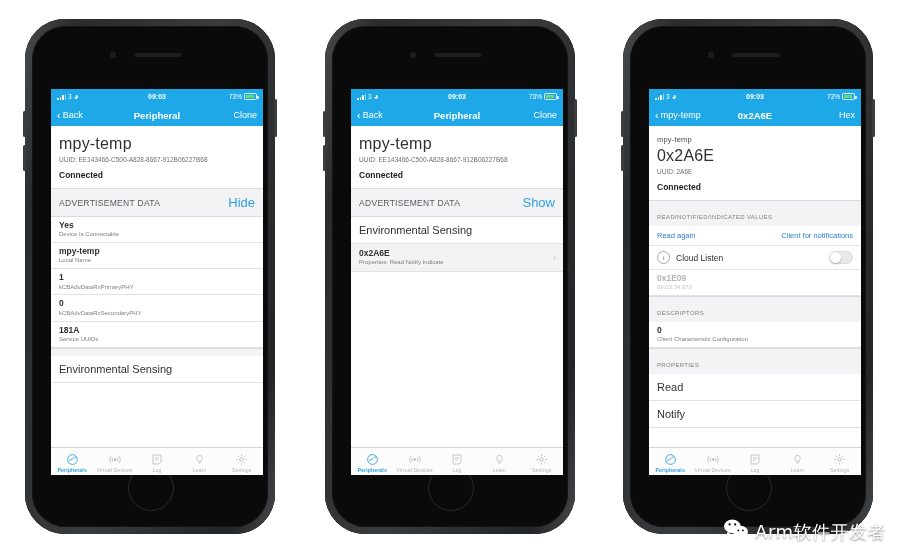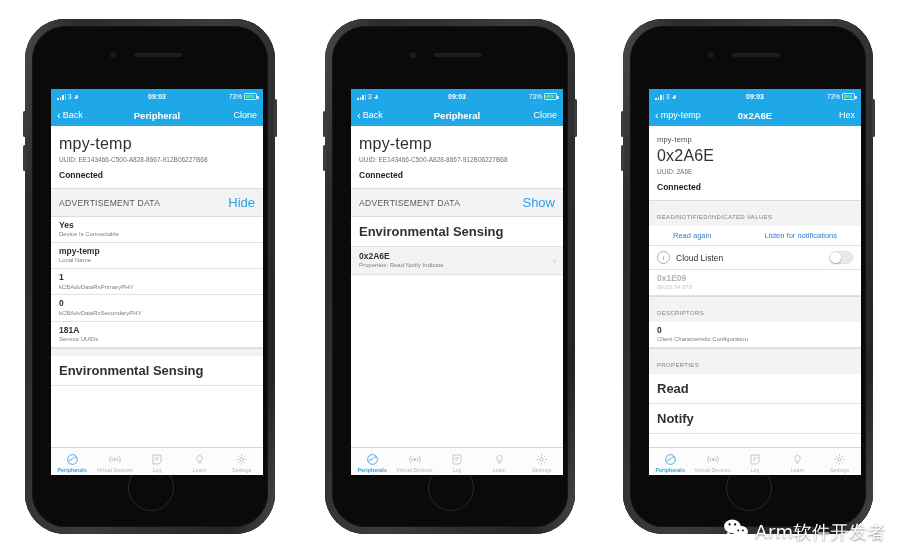--- a/index.html
+++ b/index.html
@@ -119,31 +119,31 @@
   }
   .sect-plain .sect-title{font-size:6px;color:#7d8083;letter-spacing:.35px;}
 
   
   .row{
     border-bottom:1px solid #e2e2e4;padding:4px 8px 4px;background:#fff;
     position:relative;box-sizing:border-box;
   }
   .row-val{font-size:8.5px;color:#2f3133;font-weight:700;line-height:1.15;}
   .row-sub{font-size:6px;color:#7d8083;margin-top:.5px;line-height:1.15;}
-  .row-big{font-size:13px;color:#2f3133;font-weight:700;padding:7px 8px;}
+  .row-big{font-size:11px;color:#2f3133;font-weight:400;padding:7px 8px;}
   .row-chev{
     position:absolute;right:7px;top:50%;margin-top:-5px;color:#b9babc;font-size:9px;
   }
   .row-muted .row-val{color:#b2b4b6;}
   .row-muted .row-sub{color:#c3c5c7;}
 
   
   .linkrow{
     display:flex;align-items:center;justify-content:space-between;
-    padding:5px 24px;border-bottom:1px solid #e2e2e4;background:#fff;
+    padding:5px 8px;border-bottom:1px solid #e2e2e4;background:#fff;
   }
   .link{font-size:7.5px;color:#2f7fd0;}
 
   
   .togglerow{
     display:flex;align-items:center;gap:6px;
     padding:5px 8px;border-bottom:1px solid #e2e2e4;background:#fff;
   }
   .info-icon{
     width:11px;height:11px;border-radius:50%;border:1px solid #a9abad;
@@ -481,21 +481,21 @@
           <div class="dev-title" style="padding-top:2px;">0x2A6E</div>
           <div class="dev-uuid">UUID: 2A6E</div>
           <div class="dev-state">Connected</div>
 
           <div class="sect-plain">
             <span class="sect-title">READ/NOTIFIED/INDICATED VALUES</span>
           </div>
 
           <div class="linkrow">
             <span class="link">Read again</span>
-            <span class="link">Listen for notifications</span>
+            <span class="link">Client for notifications</span>
           </div>
 
           <div class="togglerow">
             <span class="info-icon">i</span>
             <span class="toggle-label">Cloud Listen</span>
             <span class="toggle">
                 <span class="knob"></span>
               </span>
           </div>
 

